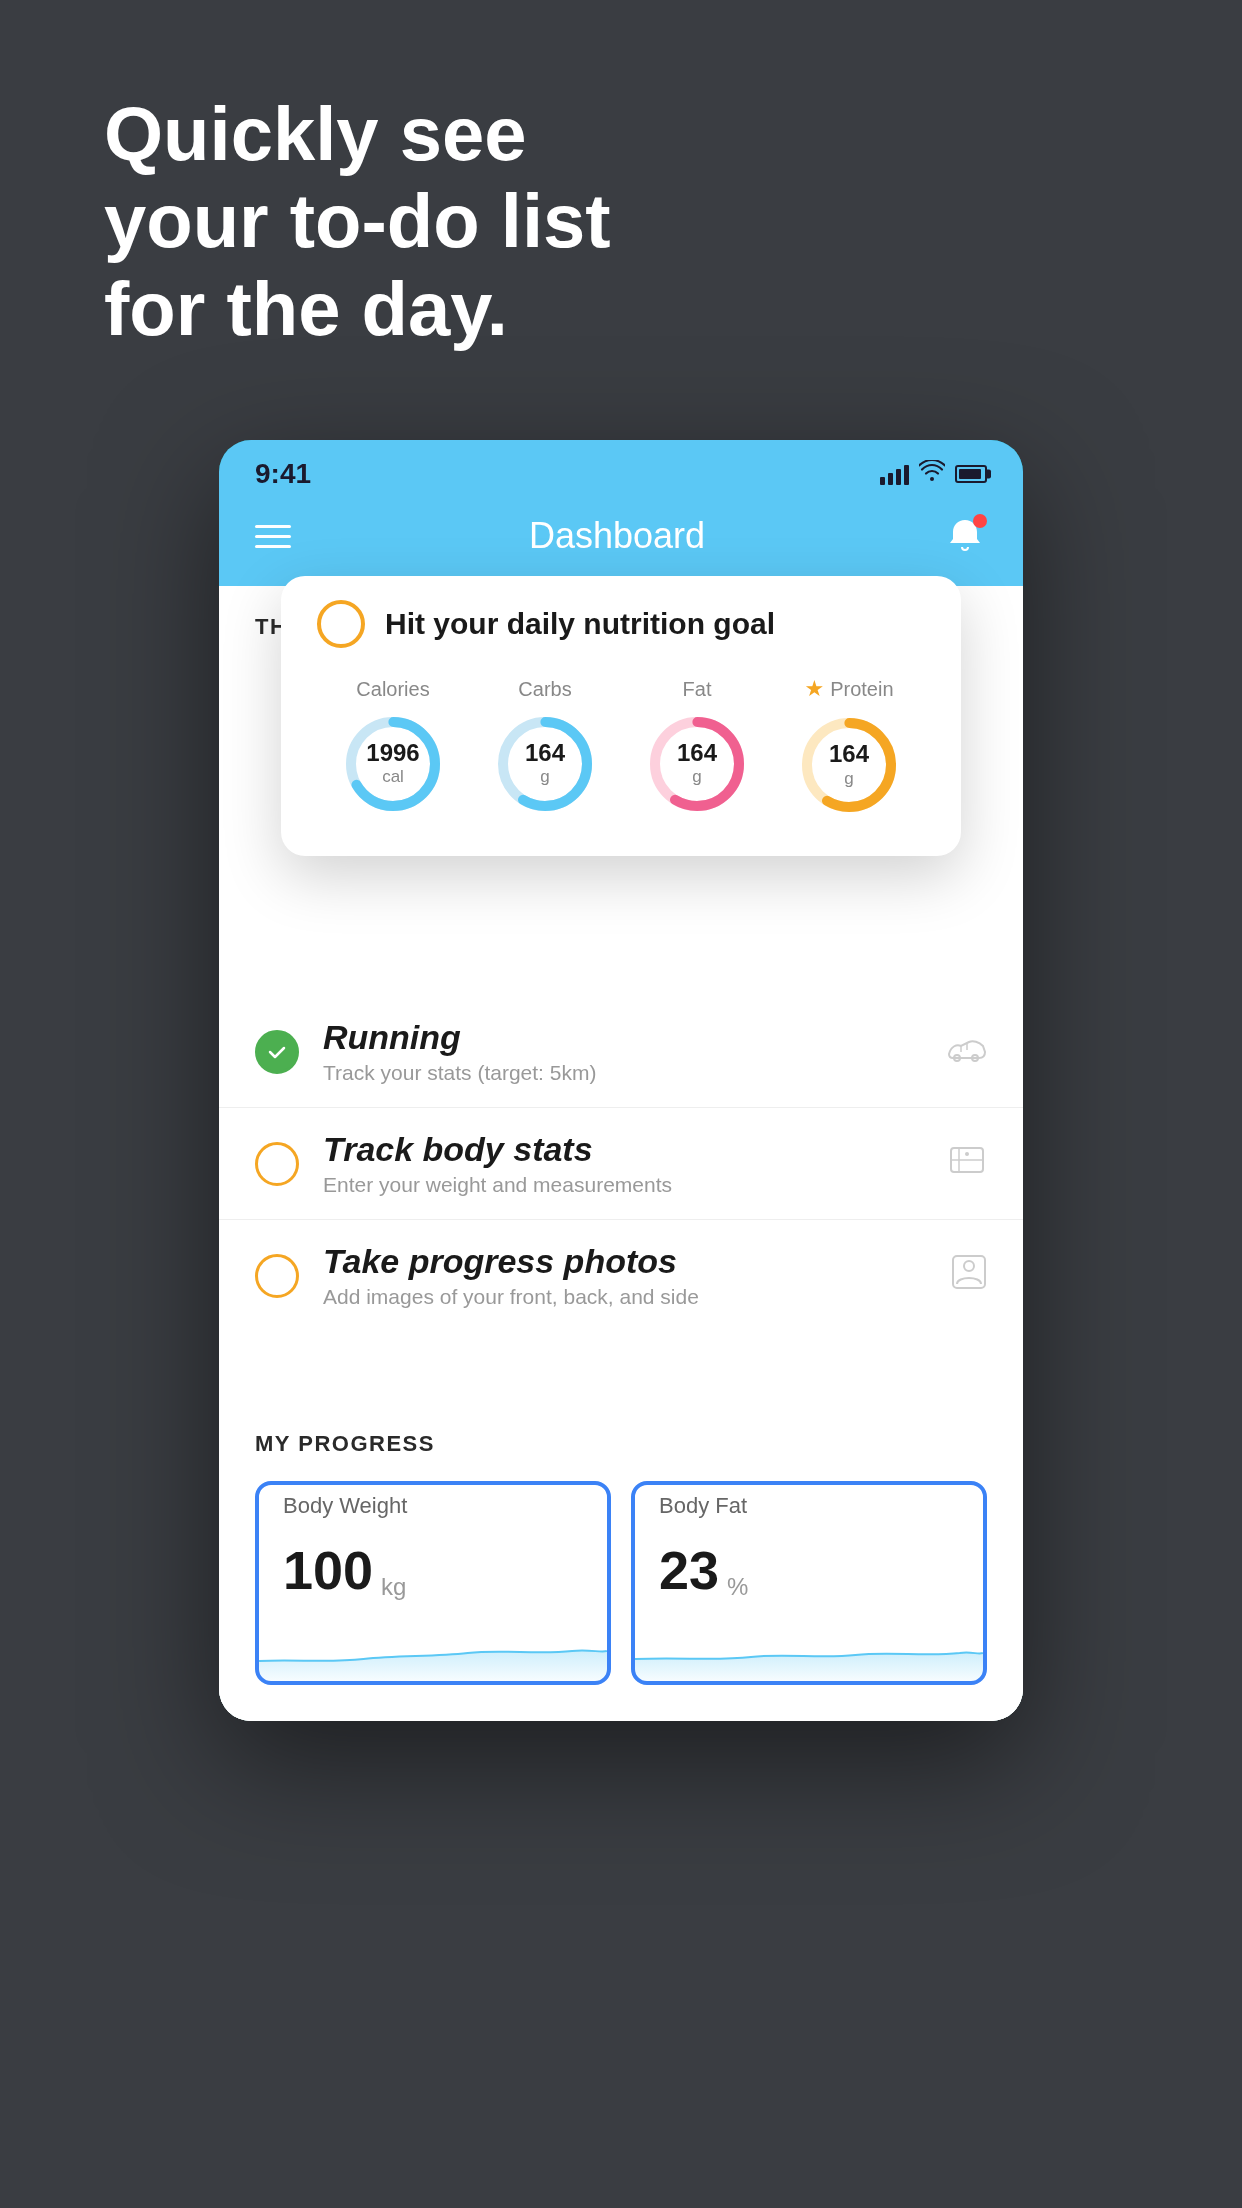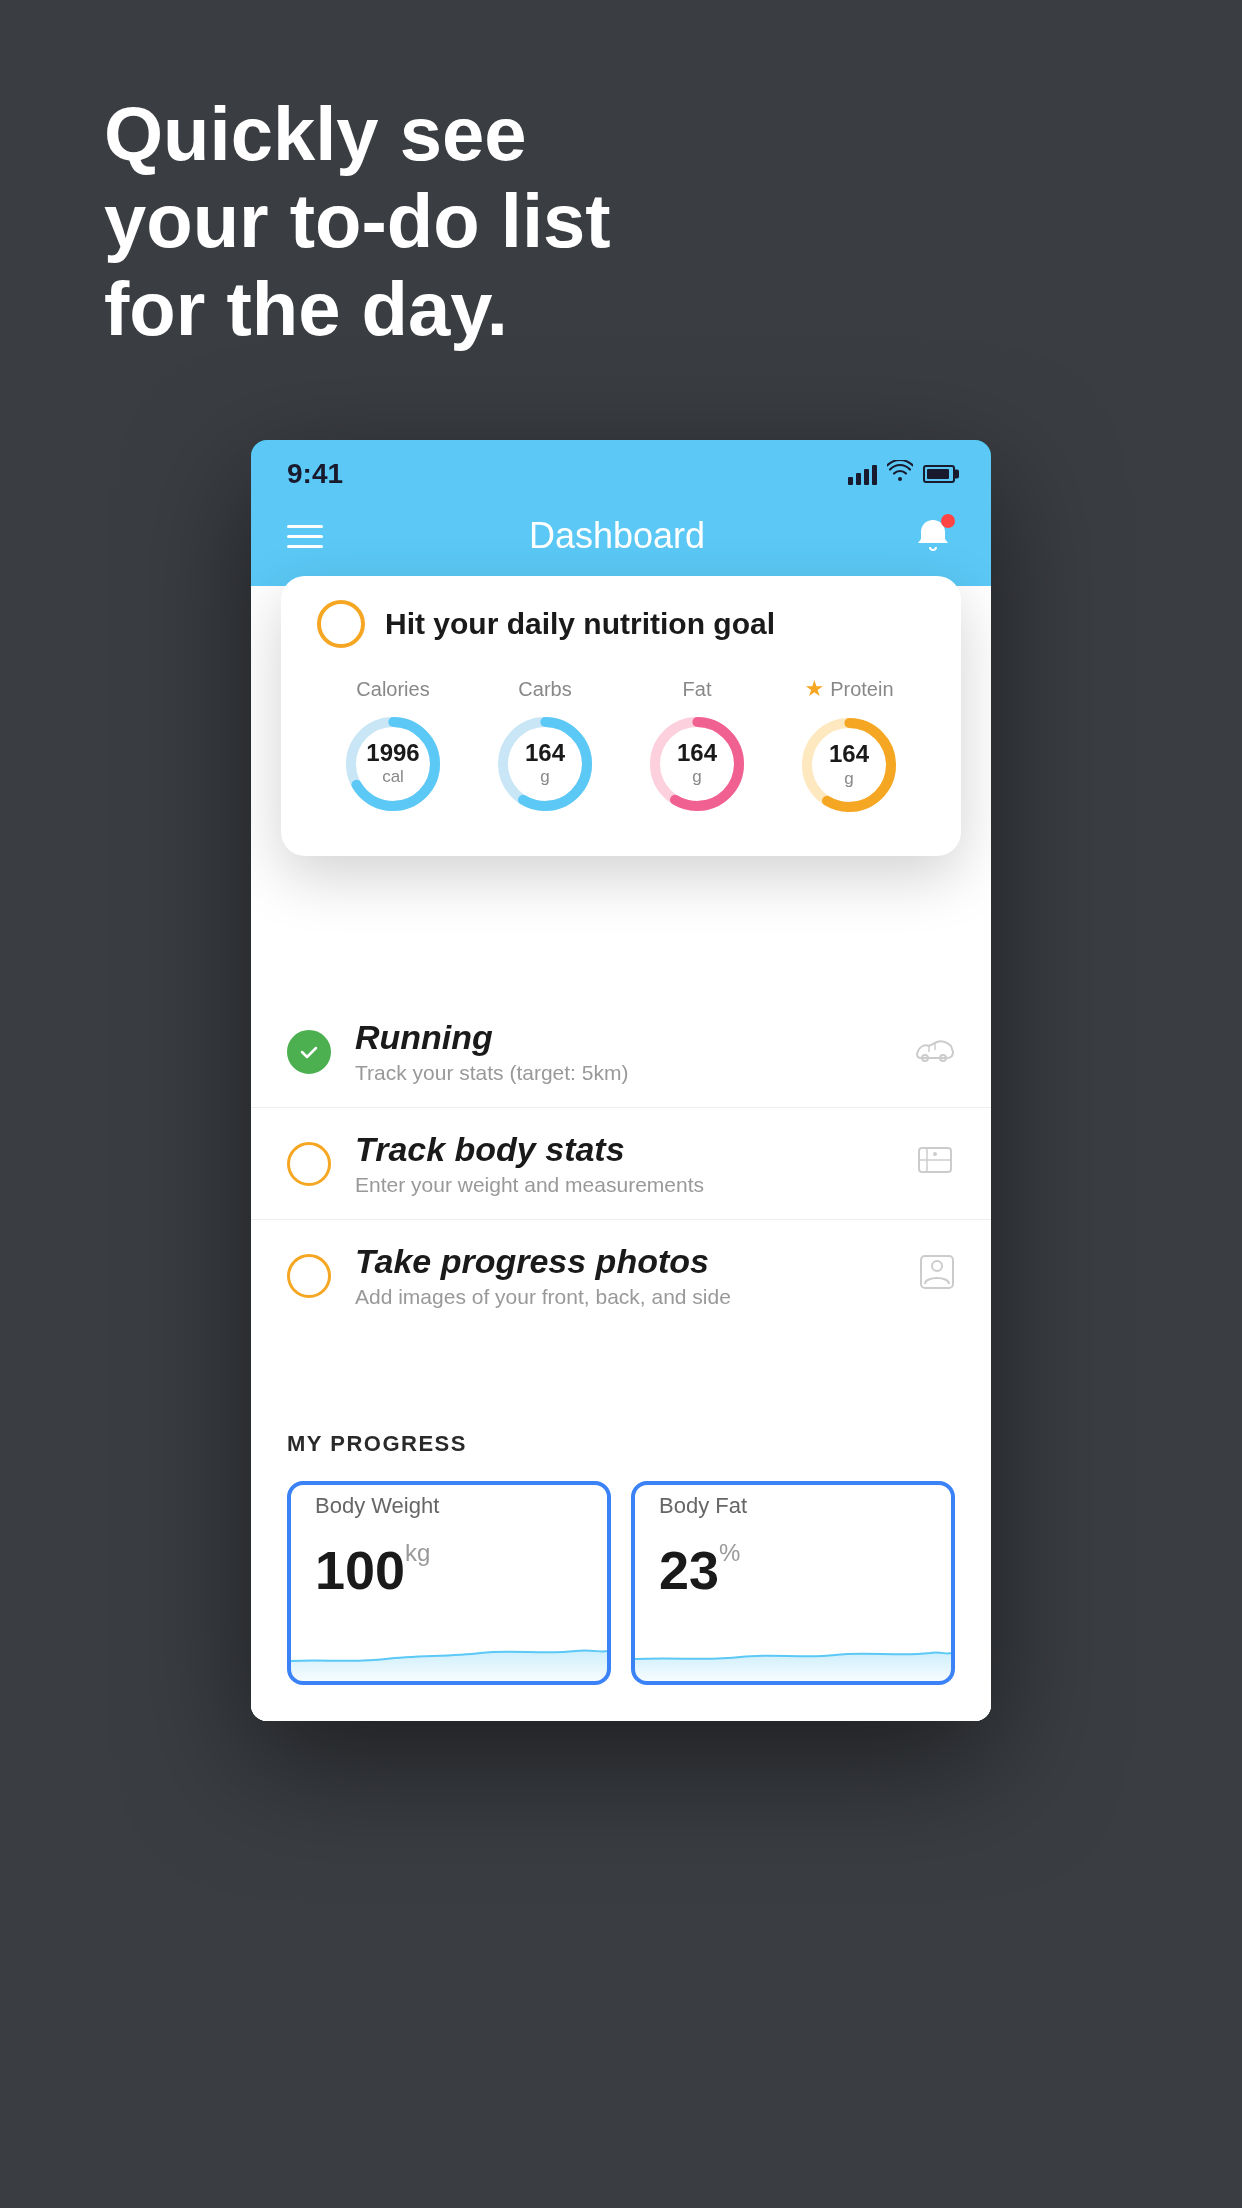--- a/index.html
+++ b/index.html
@@ -23,23 +23,23 @@
       font-weight: 700;
       line-height: 1.15;
       margin-left: 44px;
     }
 
     .phone-container {
       position: absolute;
       top: 440px;
       left: 50%;
       transform: translateX(-50%);
-      width: 740px;
+      width: 804px;
       background: #0f766e;
-      border-radius: 16px;
+      border-radius: 32px;
       overflow: hidden;
       box-shadow: 0 40px 120px rgba(0,0,0,0.5);
     }
 
     
     .status-bar {
       background: #5bc8f5;
       display: flex;
       justify-content: space-between;
       align-items: center;
@@ -288,21 +288,22 @@
       padding: 8px 24px 0;
       overflow: hidden;
     }
     .progress-card-title {
       font-size: 22px;
       color: #666;
       margin-bottom: 20px;
     }
     .progress-value-row {
       display: flex;
-      align-items: flex-start;
+      align-items: flex-end;
+      gap: 8px;
       margin-bottom: 20px;
     }
     .progress-number {
       font-size: 54px;
       font-weight: 700;
       color: #1a1a1a;
     }
     .progress-unit {
       font-size: 24px;
       color: #999;

